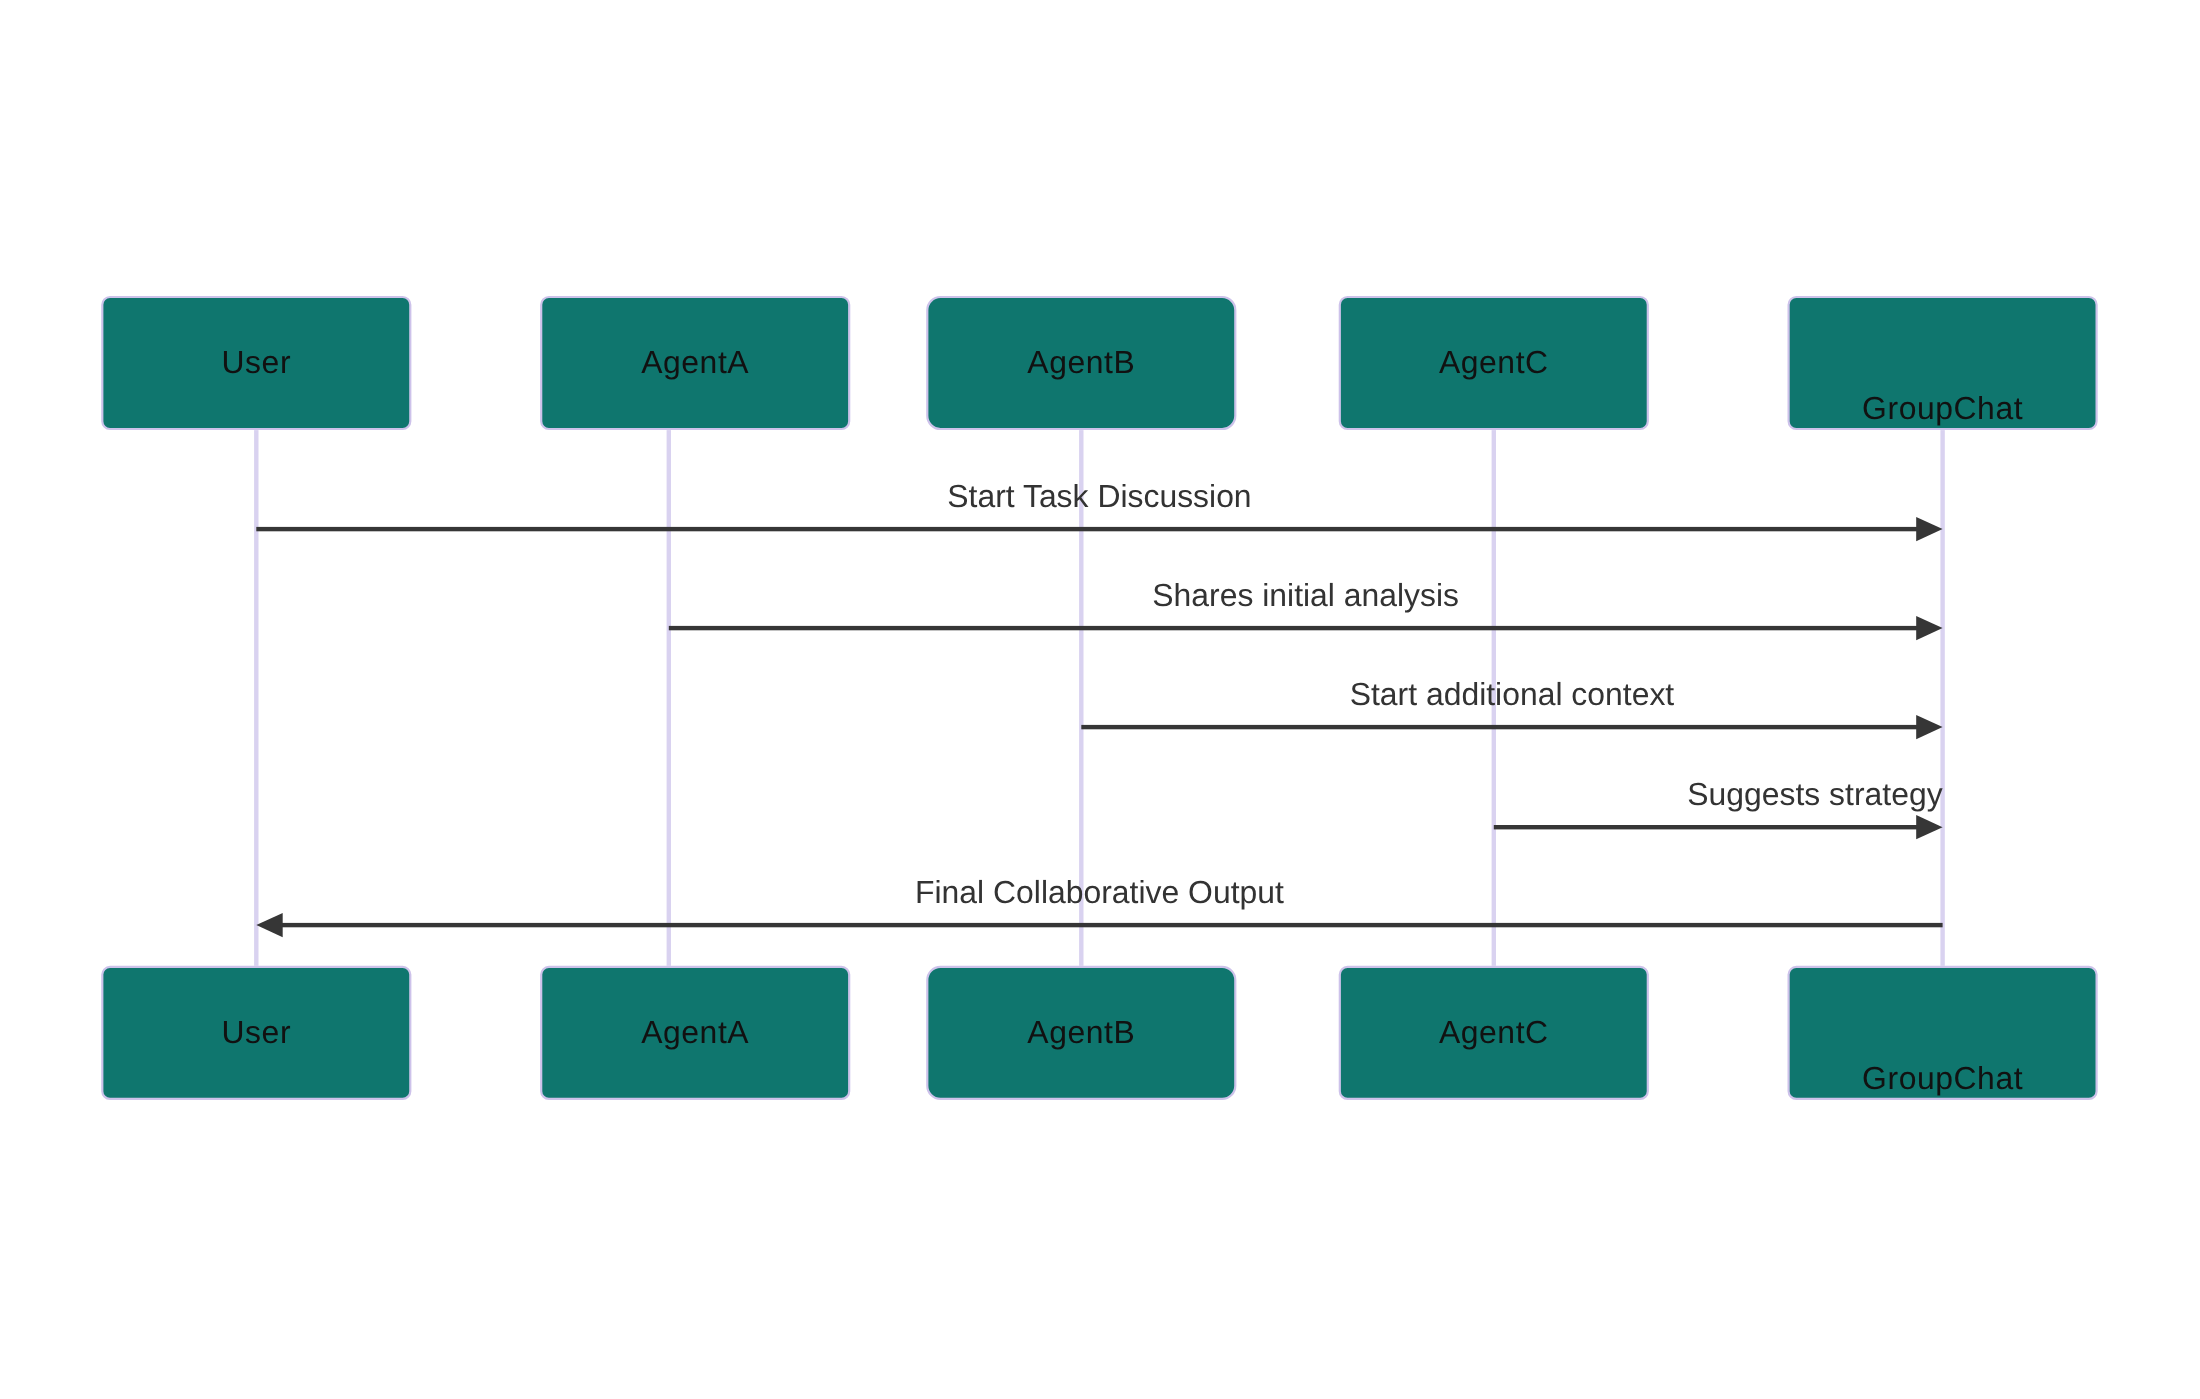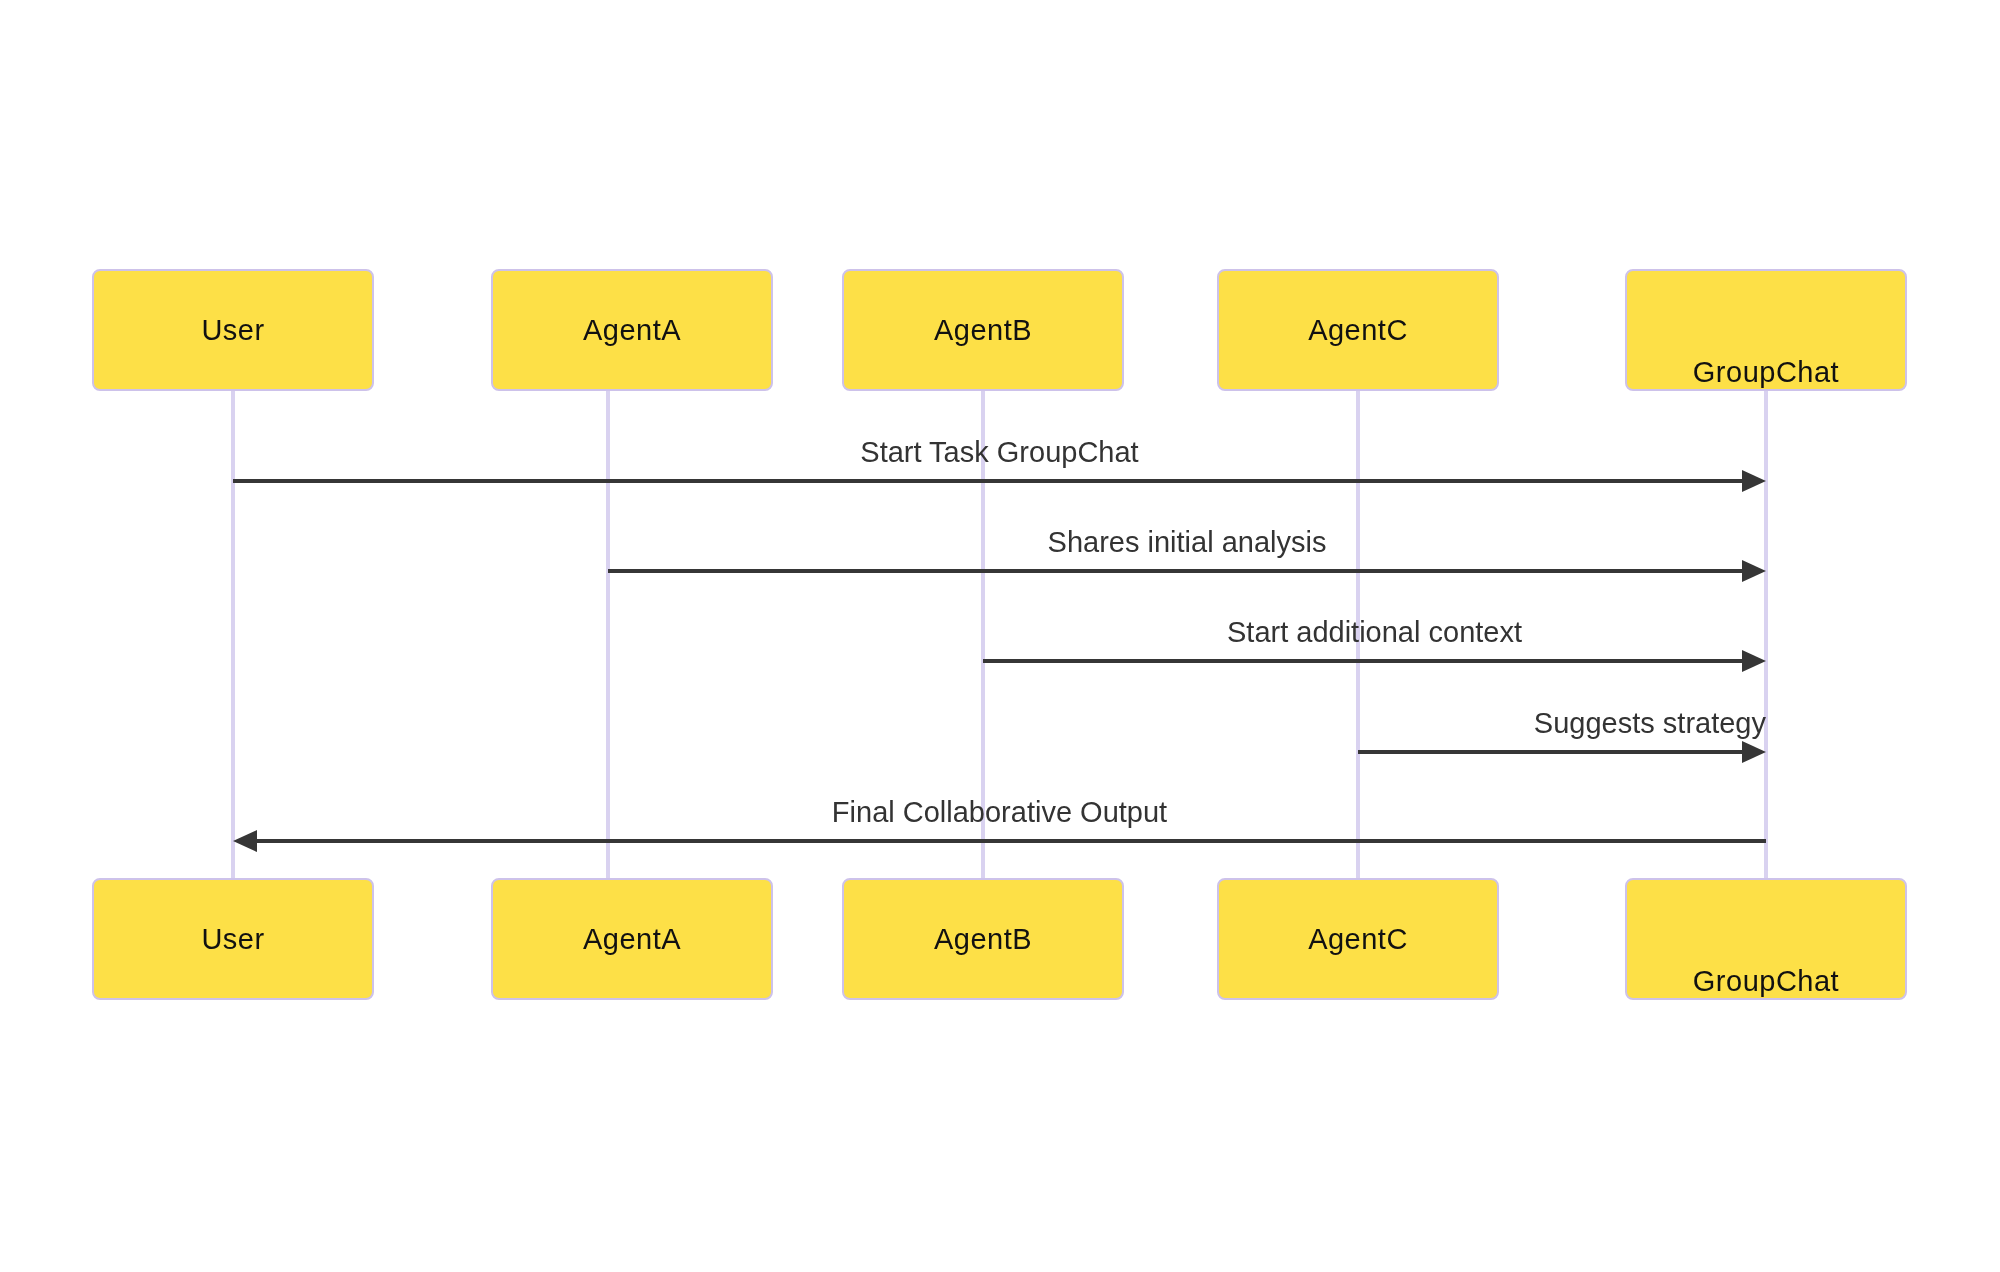--- a/index.html
+++ b/index.html
@@ -10,38 +10,38 @@
     background: #ffffff;
     font-family: "Liberation Sans", "DejaVu Sans", sans-serif;
     overflow: hidden;
   }
 
   
   .actor-box {
     position: absolute;
     width: 282px;
     height: 122px;
-    background: #fde047;
+    background: #0f766e;
     border: 2px solid #cdc2ea;
     border-radius: 8px;
     display: flex;
     align-items: center;
     justify-content: center;
     box-sizing: border-box;
   }
   .actor-box span {
     font-size: 29px;
     color: #111111;
     letter-spacing: 0.5px;
   }
   .row-top    { top: 269px; }
   .row-bottom { top: 878px; }
   .col-0 { left: 92px;   }
   .col-1 { left: 467px; margin-left: 24px;  }
-  .col-2 { left: 842px;  }
+  .col-2 { left: 842px; border-radius: 13px;  }
   .col-3 { left: 1217px; }
   .col-4 { left: 1625px; align-items: flex-end; }
 
   
   .lifeline {
     position: absolute;
     top: 391px;
     height: 487px;
     width: 4px;
     background: #d9d2f0;
@@ -132,21 +132,21 @@
   <div class="actor-box row-bottom col-2">
     <span>AgentB</span>
   </div>
   <div class="actor-box row-bottom col-3">
     <span>AgentC</span>
   </div>
   <div class="actor-box row-bottom col-4">
     <span>GroupChat</span>
   </div>
 
-  <div class="msg-label m0-label">Start Task GroupChat</div>
+  <div class="msg-label m0-label">Start Task Discussion</div>
   <div class="msg-line m0-line"></div>
   <div class="arrowhead right m0-head"></div>
 
   <div class="msg-label m1-label">Shares initial analysis</div>
   <div class="msg-line m1-line"></div>
   <div class="arrowhead right m1-head"></div>
 
   <div class="msg-label m2-label">Start additional context</div>
   <div class="msg-line m2-line"></div>
   <div class="arrowhead right m2-head"></div>

